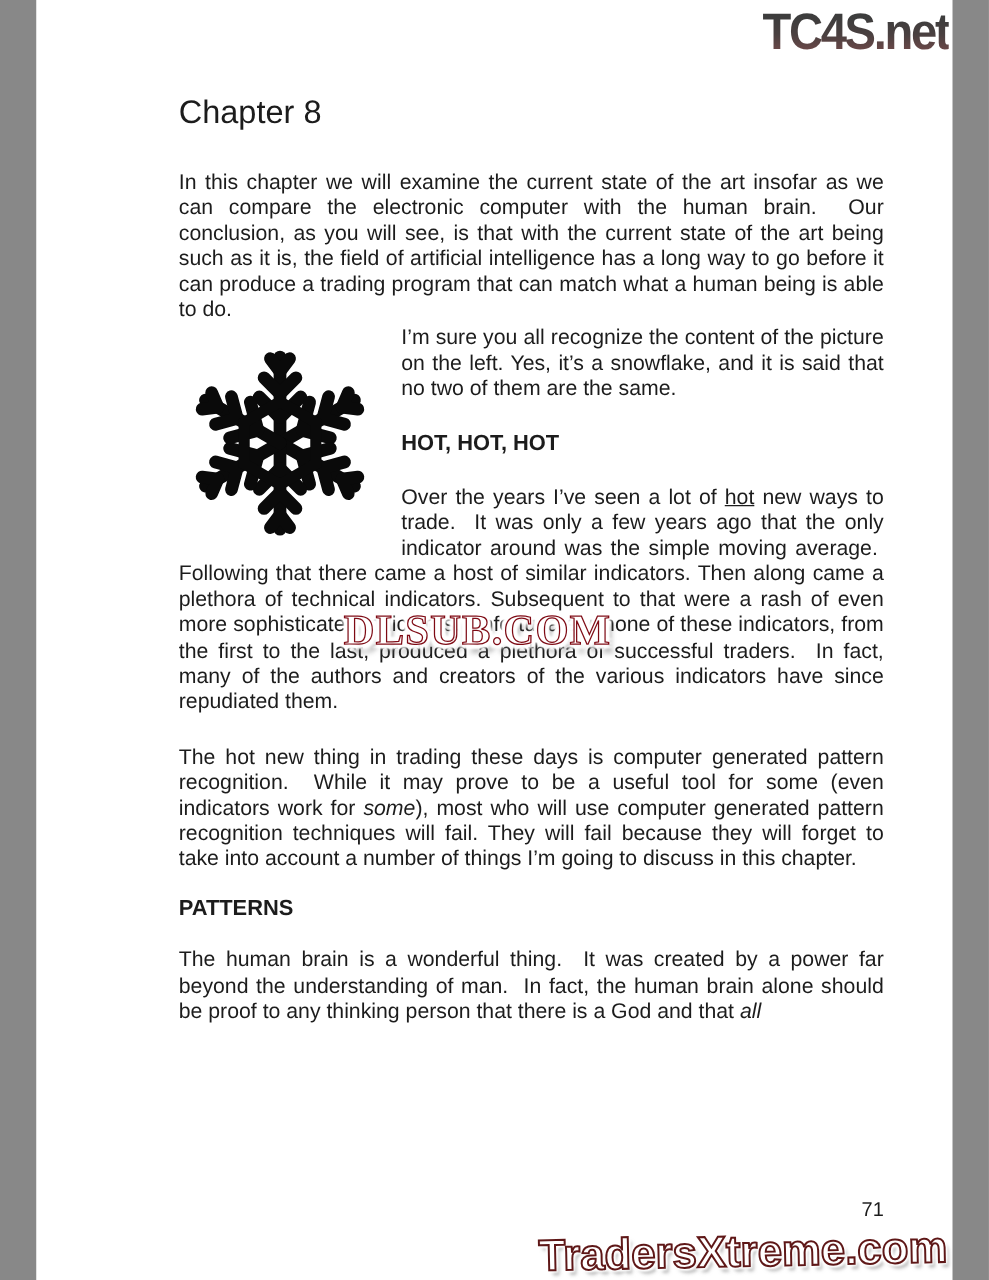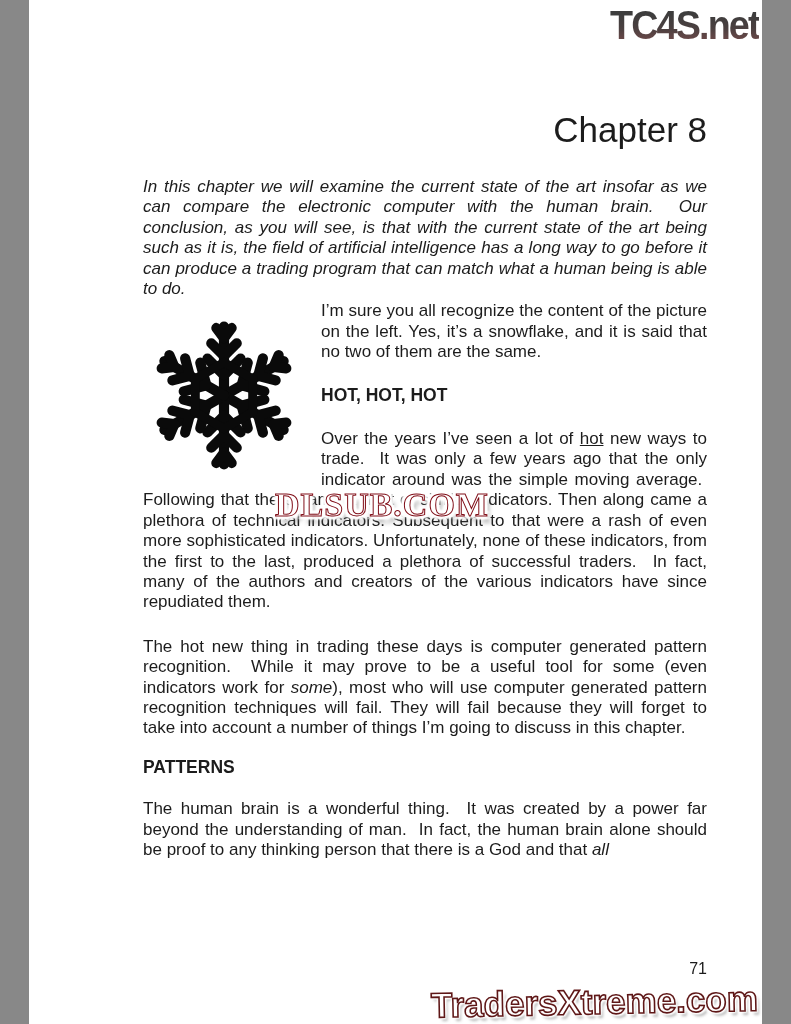--- a/index.html
+++ b/index.html
@@ -45,32 +45,32 @@
       0 0 2px #ffffff, 3px 0 2px #ffffff, -3px 0 2px #ffffff,
       0 3px 2px #ffffff, 0 -3px 2px #ffffff,
       3px 3px 2px #ffffff, -3px 3px 2px #ffffff,
       3px -3px 2px #ffffff, -3px -3px 2px #ffffff,
       5px 7px 4px rgba(100,100,100,.45);
   }
 
   
   .col { position:absolute; left:114px; top:0; width:564px; }
   .chapter-title {
-    margin-top:110px; text-align:right;
-    font-size:35px; font-weight:normal; line-height:40px;
+    margin-top:69px; text-align:left;
+    font-size:26px; font-weight:normal; line-height:40px;
   }
   .section-title {
     margin-top:16px; text-align:center;
     font-size:23px; font-weight:bold; line-height:26px;
   }
   p.body {
     font-size:17px; line-height:20.4px;
     text-align:justify;
   }
-  .p1 { margin-top:27px;font-style:italic; }
+  .p1 { margin-top:27px; }
   .flow { margin-top:0; }
   .snowflake-box {
     float:left; width:158px; height:181px;
     margin:4px 18px 0 2px;
   }
   .snowflake-box svg { width:100%; height:100%; }
   .p2 { margin-top:2px; }
   .sub-heading {
     margin-top:22px; text-align:left;
     font-size:17.5px; font-weight:bold; line-height:20.4px;

